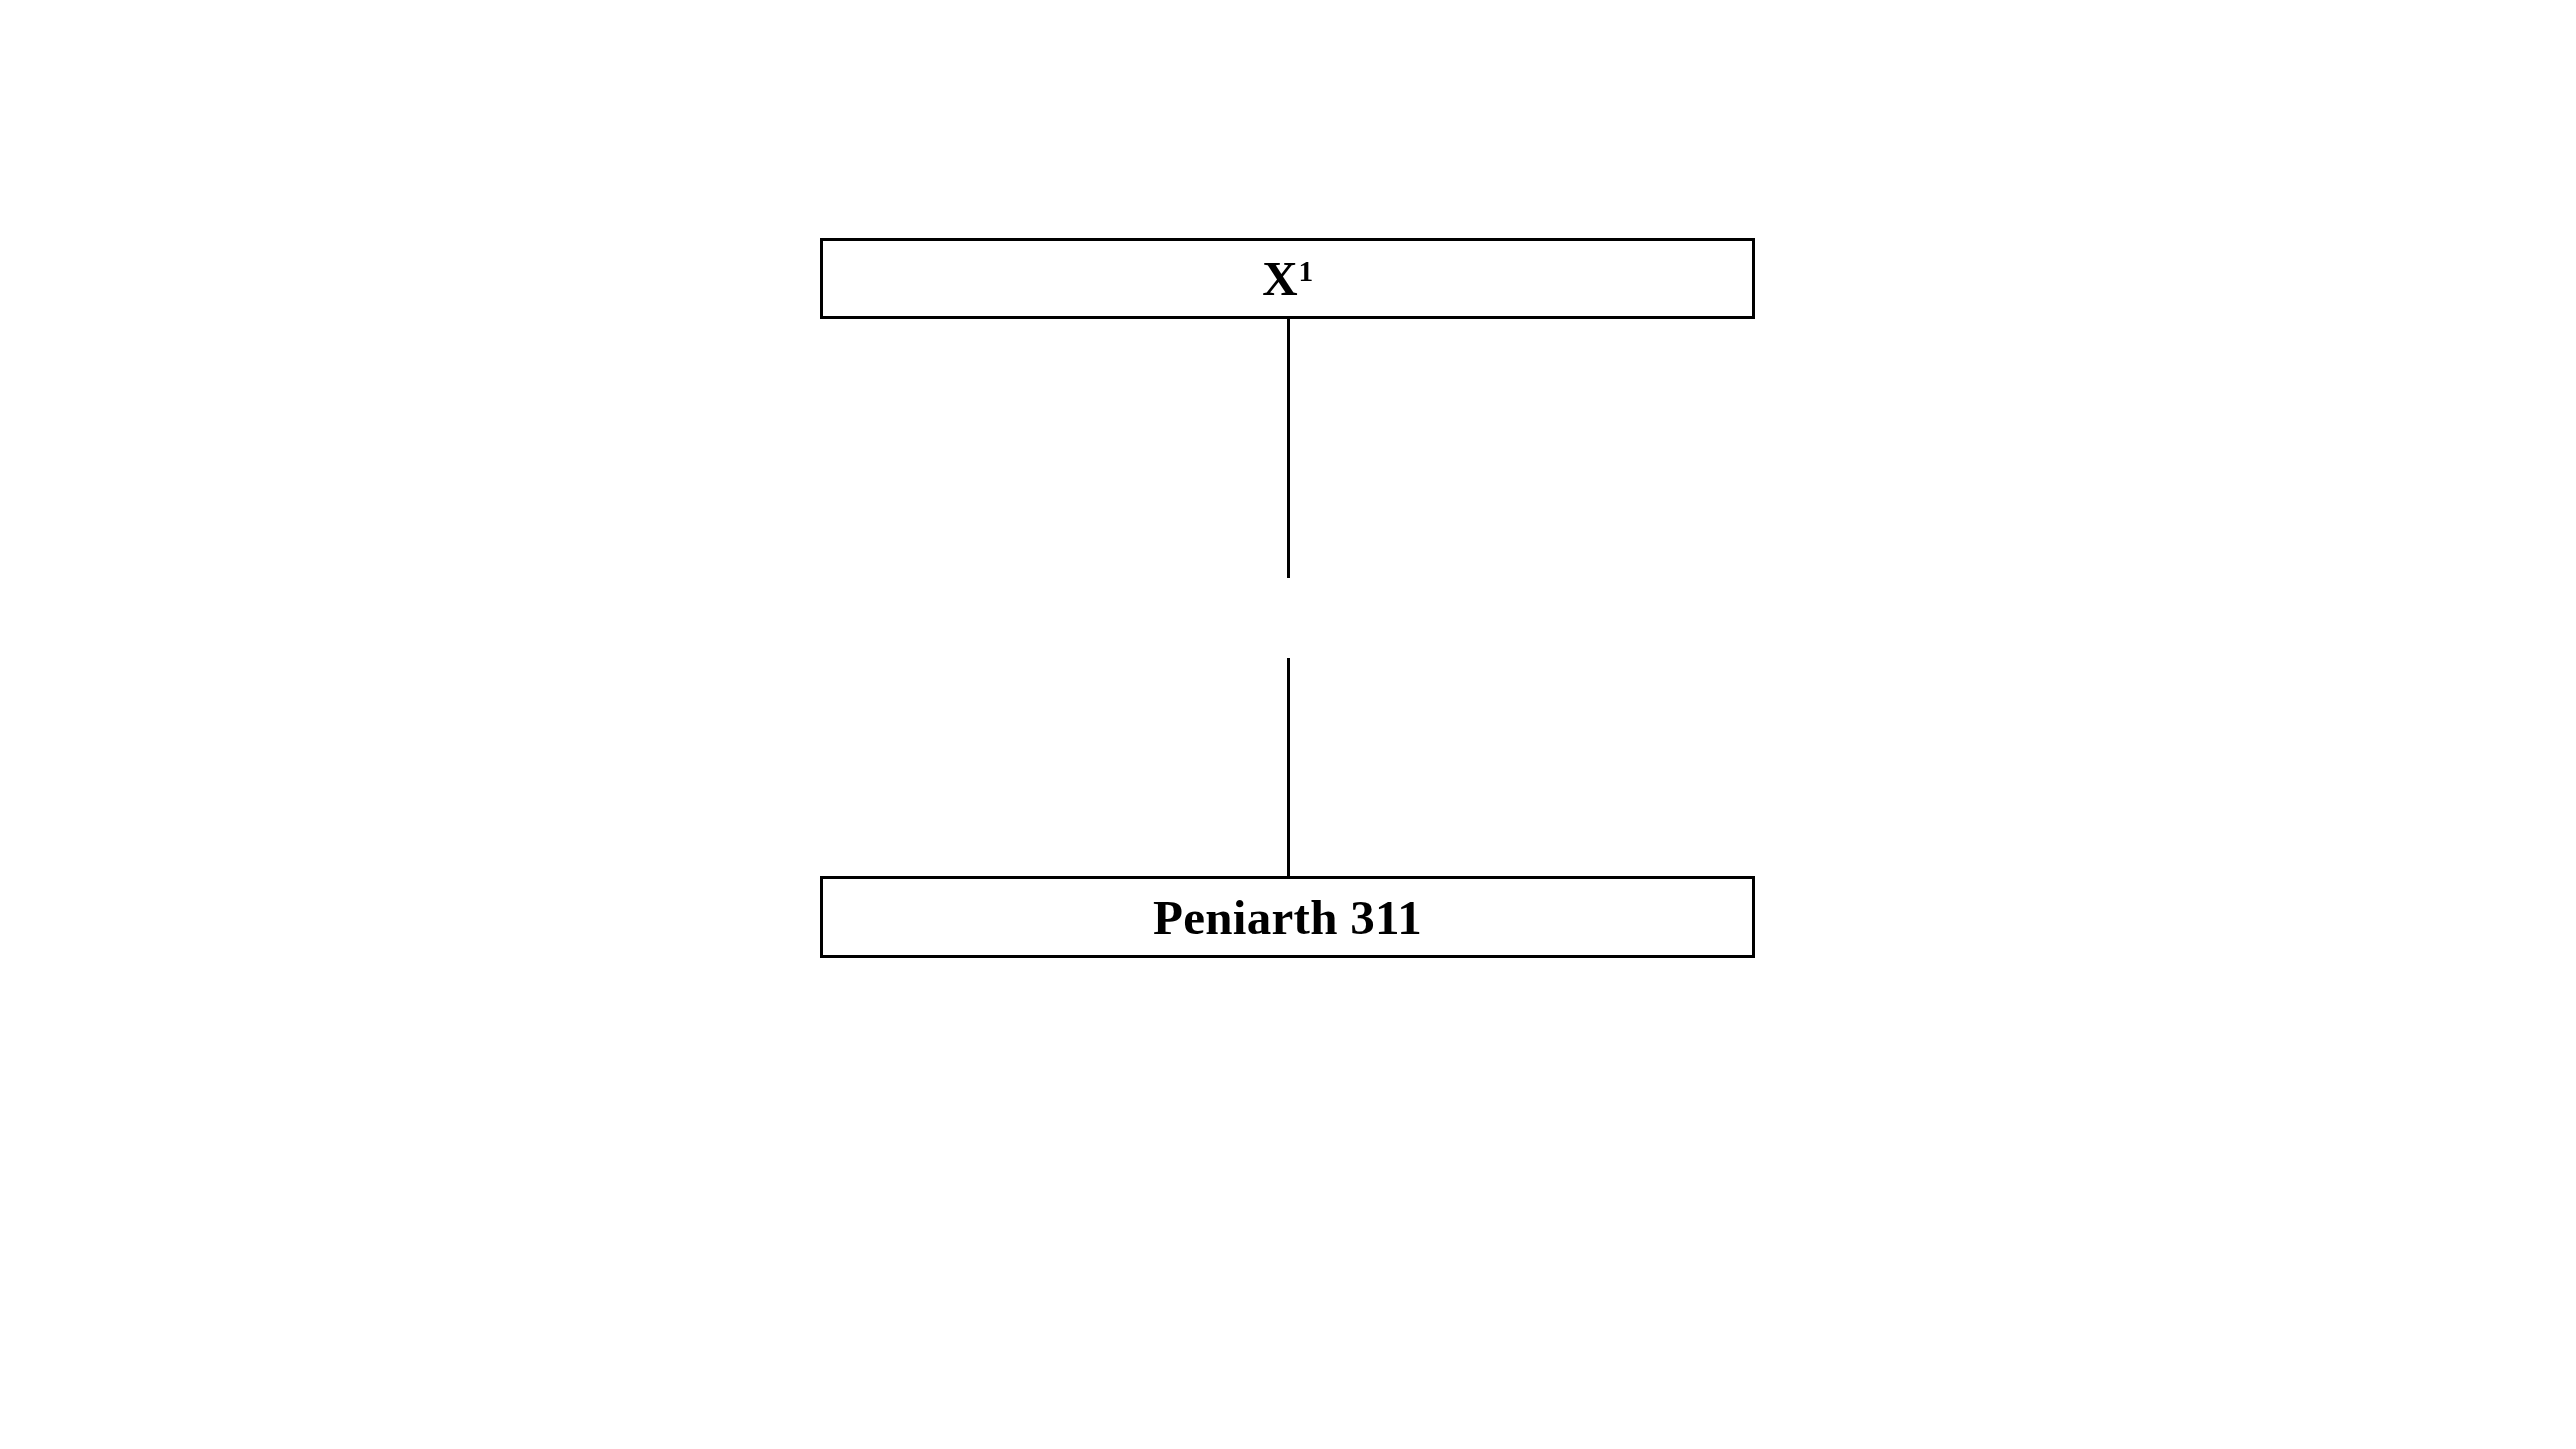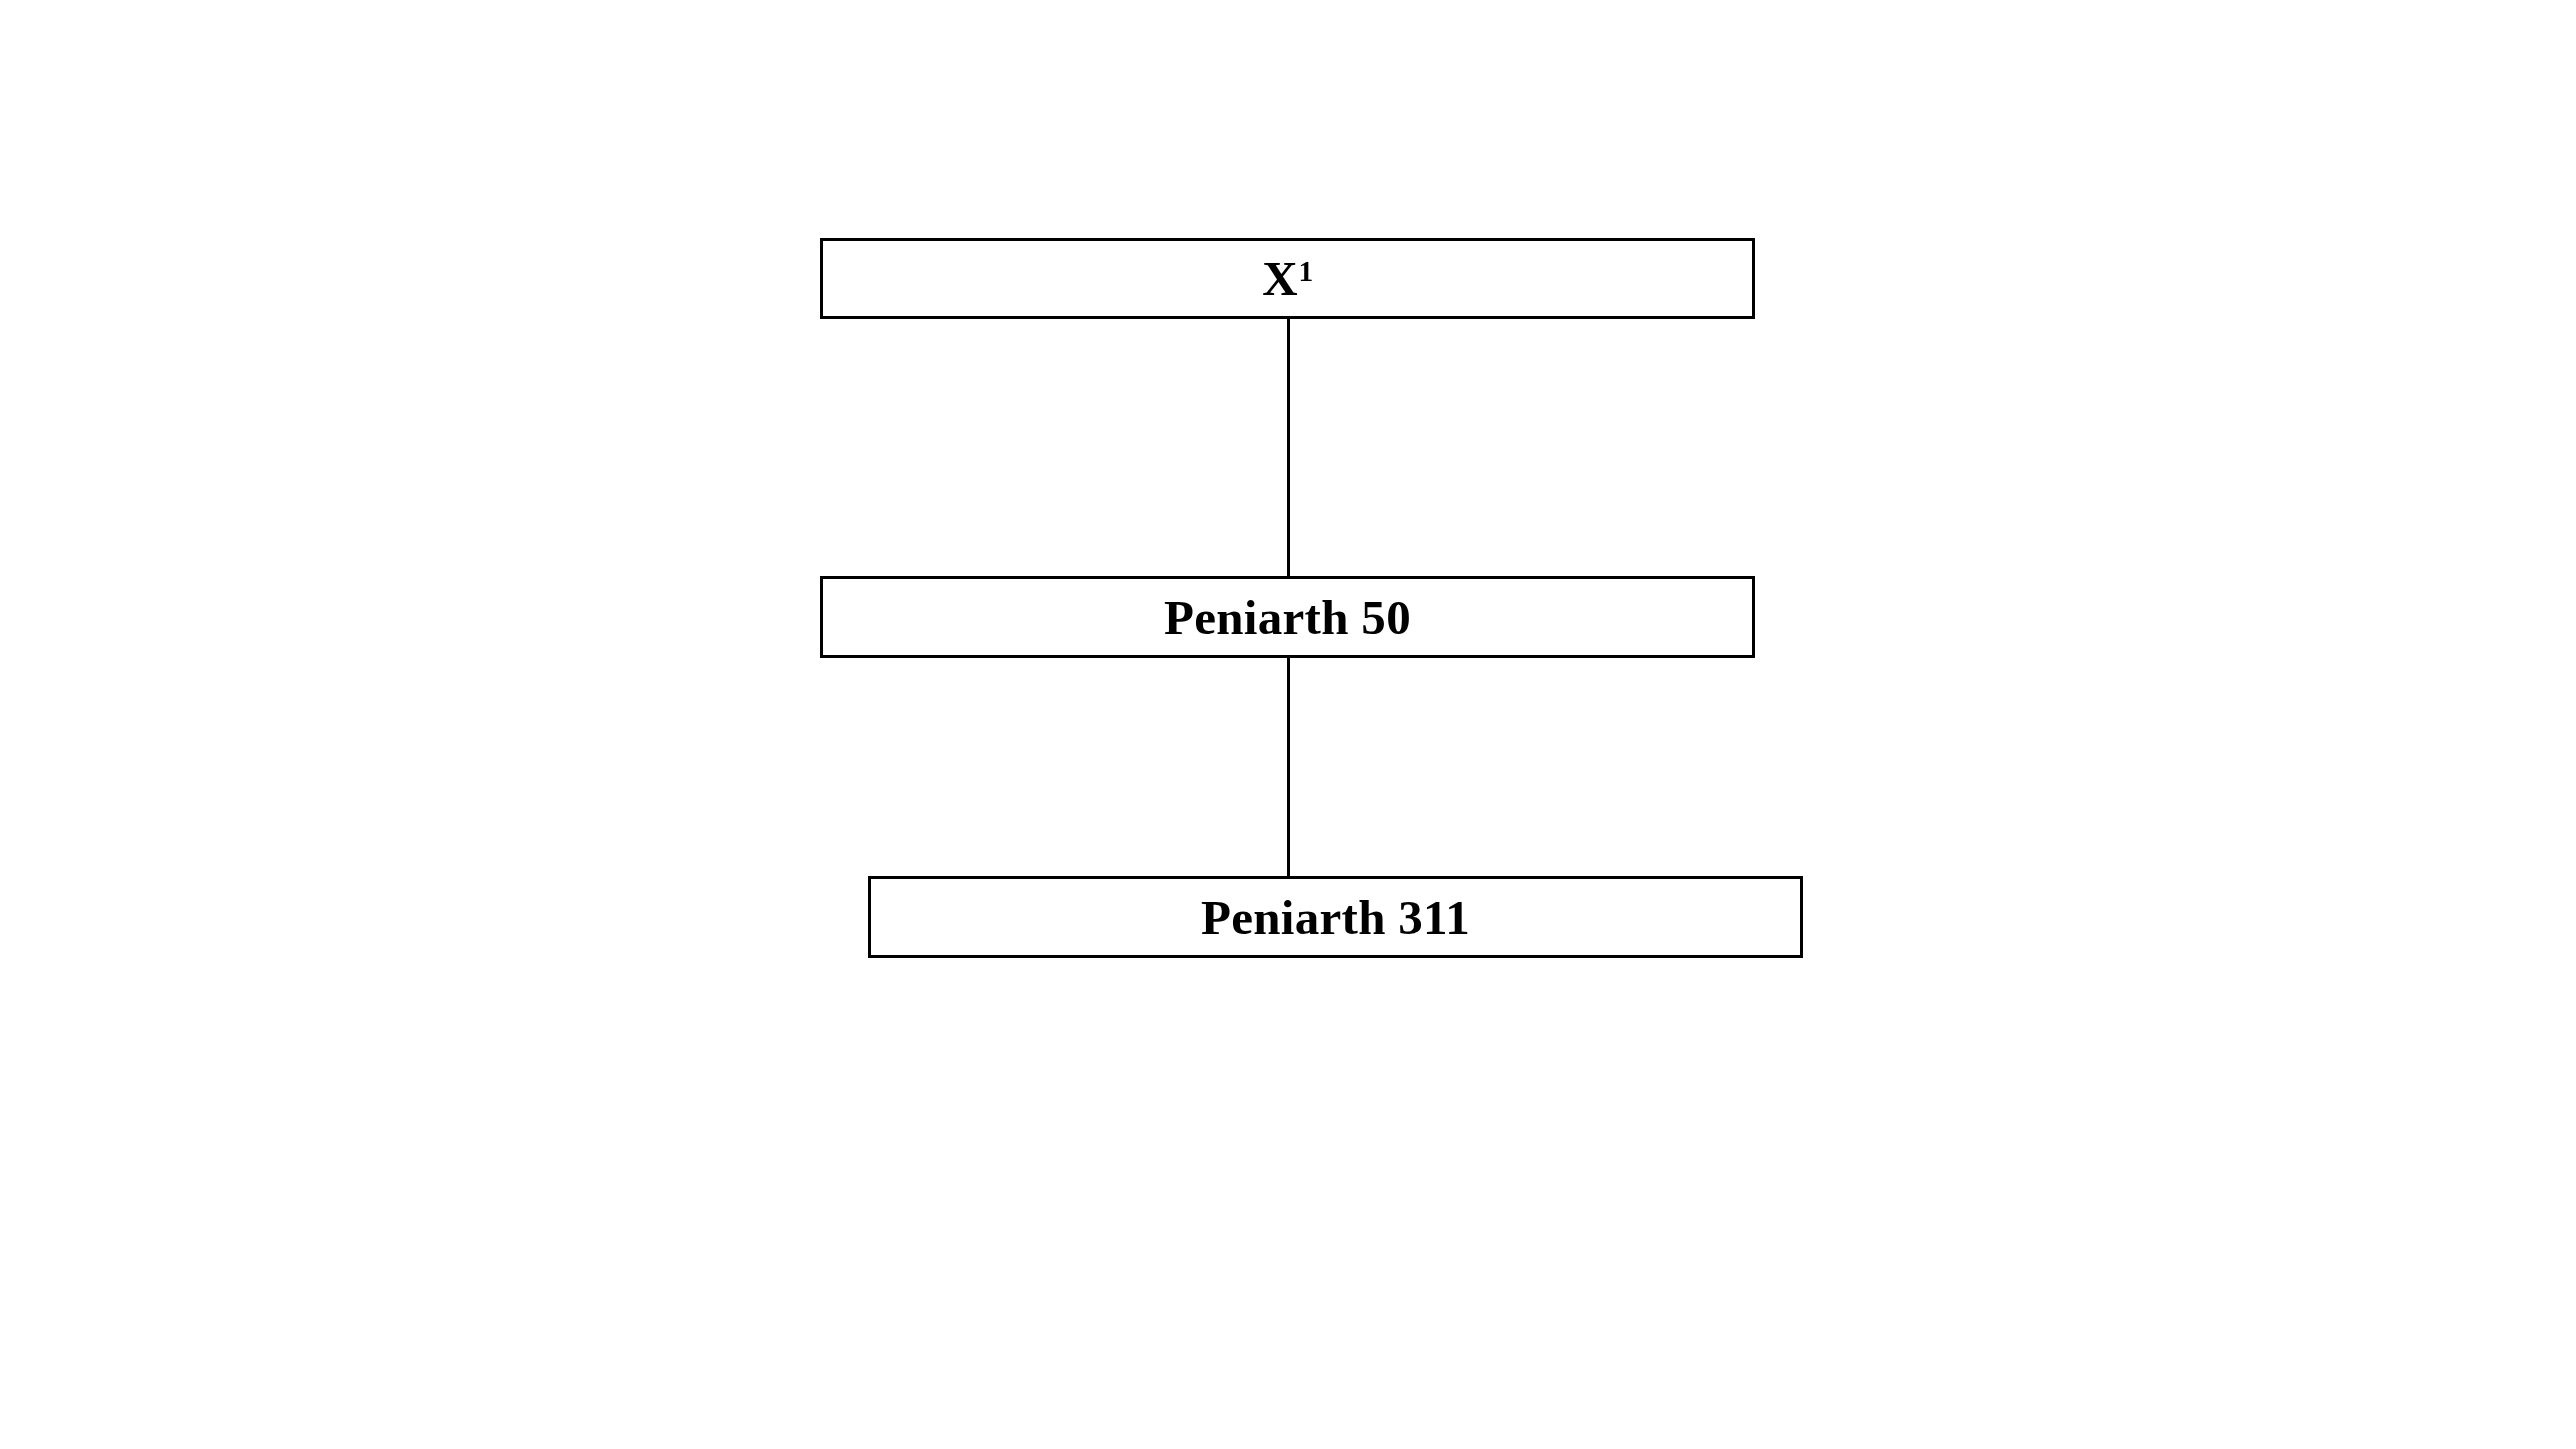--- a/index.html
+++ b/index.html
@@ -46,21 +46,21 @@
     position: relative;
     top: -0.48em;
     left: 0.02em;
     font-weight: bold;
     display: inline-block;
   }
 
   
   #node-x1      { left: 820px; top: 238px;  width: 935px; height: 81px; }
   #node-pen50   { left: 820px; top: 576px;  width: 935px; height: 82px; }
-  #node-pen311  { left: 868px; top: 876px; width: 935px; height: 82px; }
+  #node-pen311  { left: 820px; top: 876px; width: 935px; height: 82px; }
 
   
   .connector {
     position: absolute;
     background: #000000;
     width: 3.2px;
     z-index: 1;
   }
   #edge-x1-pen50    { left: 1287px; top: 318px;  height: 260px; }
   #edge-pen50-pen311{ left: 1287px; top: 658px; height: 220px; }
@@ -74,22 +74,19 @@
 
   <div class="connector" id="edge-pen50-pen311"></div>
 
   <div class="node" id="node-x1">
     <span class="node-label">
         <span class="base">X</span>
         <span class="sup">1</span>
       </span>
   </div>
 
-  <div class="node" id="node-pen50">
-    <span class="node-label">Peniarth 50</span>
-  </div>
 
   <div class="node" id="node-pen311">
     <span class="node-label">Peniarth 311</span>
   </div>
 
 </div>
 
 
 </body></html>

